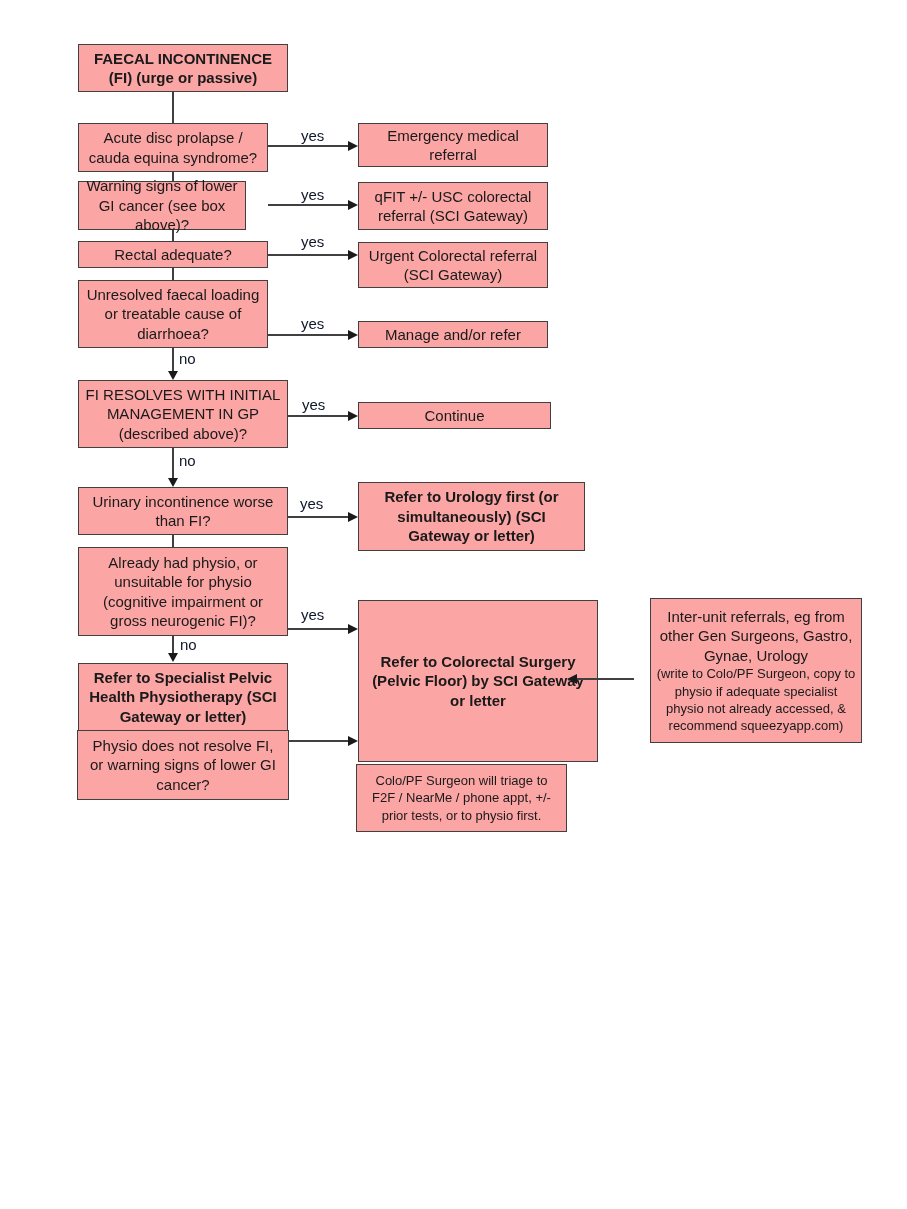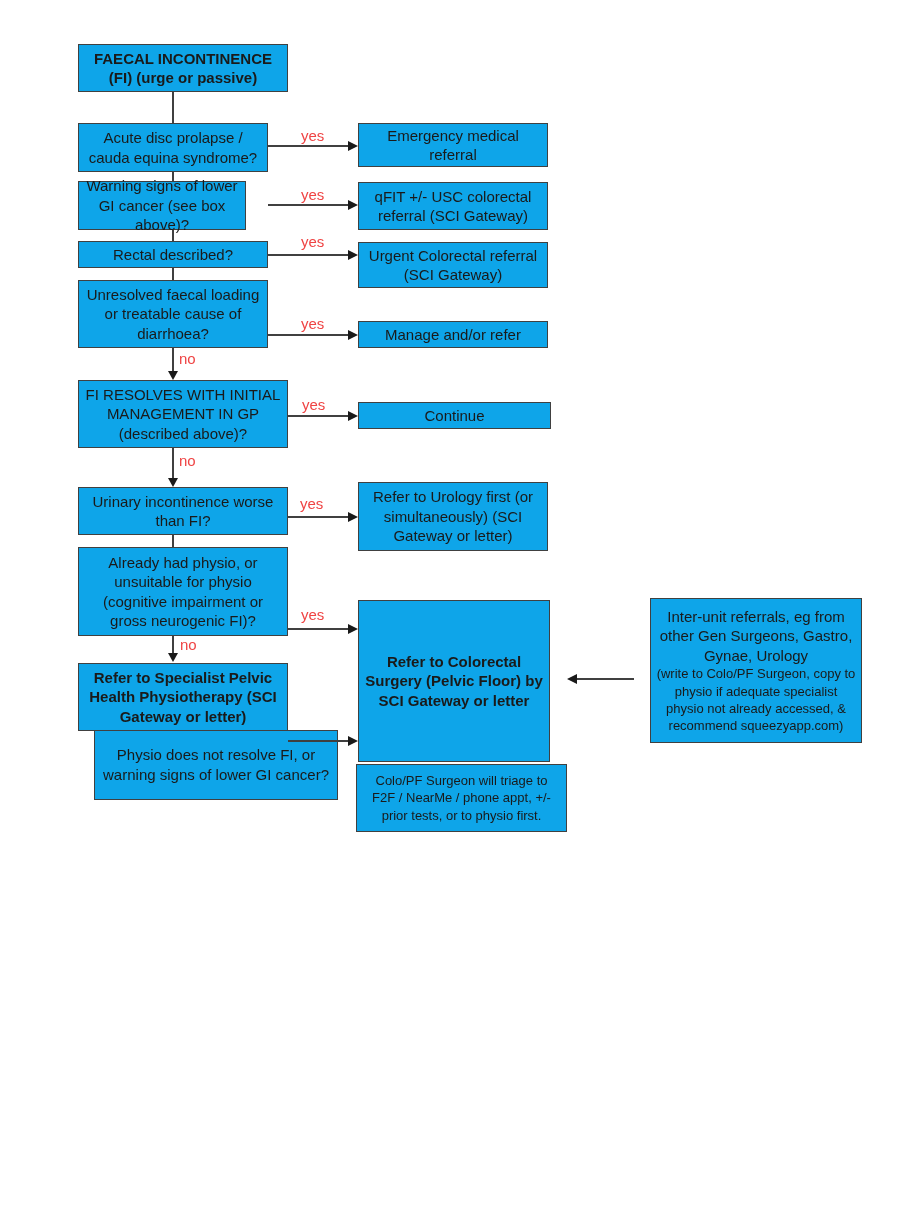--- a/index.html
+++ b/index.html
@@ -1,66 +1,66 @@
 <!DOCTYPE html>
 <html><head>
 <meta charset="utf-8">
 <style>
   html,body{margin:0;padding:0;background:#ffffff;}
   .canvas{
     position:relative;width:907px;height:1209px;background:#ffffff;
     font-family:"Liberation Sans",sans-serif;color:#1a1a1a;overflow:hidden;
   }
   .box{
-    position:absolute;box-sizing:border-box;border:1.5px solid #404040;background:#0ea5e9;
+    position:absolute;box-sizing:border-box;border:1.5px solid #404040;background:#fca5a5;
     display:flex;flex-direction:column;align-items:center;justify-content:center;
     text-align:center;font-size:15px;line-height:1.3;padding:2px 6px;
   }
   .bold{font-weight:bold;}
   .small{font-size:13px;line-height:1.35;}
   .vline{position:absolute;width:1.5px;background:#404040;}
   .hline{position:absolute;height:1.5px;background:#404040;}
   .ah-right{position:absolute;width:0;height:0;border-top:5px solid transparent;border-bottom:5px solid transparent;border-left:10px solid #1a1a1a;}
   .ah-left{position:absolute;width:0;height:0;border-top:5px solid transparent;border-bottom:5px solid transparent;border-right:10px solid #1a1a1a;}
   .ah-down{position:absolute;width:0;height:0;border-left:5px solid transparent;border-right:5px solid transparent;border-top:9px solid #1a1a1a;}
-  .lbl{position:absolute;font-size:15px;color:#ef4444;line-height:1;}
+  .lbl{position:absolute;font-size:15px;color:#0f172a;line-height:1;}
 
   
   .b-title{left:78px;top:44px;width:210px;height:48px;}
   .b-acute{left:78px;top:123px;width:190px;height:49px;}
   .b-warning{left:78px;top:181px;width:168px;height:49px;}
   .b-rectal{left:78px;top:241px;width:190px;height:27px;}
   .b-loading{left:78px;top:280px;width:190px;height:68px;}
   .b-resolves{left:78px;top:380px;width:210px;height:68px;}
   .b-urinary{left:78px;top:487px;width:210px;height:48px;}
   .b-physioq{left:78px;top:547px;width:210px;height:89px;}
   .b-referphysio{left:78px;top:663px;width:210px;height:68px;}
-  .b-physiofail{left:94px;top:729.5px;width:244px;height:70.5px;}
+  .b-physiofail{left:77px;top:729.5px;width:212px;height:70.5px;}
   
   .b-emergency{left:358px;top:123px;width:190px;height:44px;}
   .b-qfit{left:358px;top:182px;width:190px;height:48px;}
   .b-urgent{left:358px;top:242px;width:190px;height:46px;}
   .b-manage{left:358px;top:321px;width:190px;height:27px;}
   .b-continue{left:358px;top:402px;width:193px;height:27px;}
-  .b-urology{left:358px;top:482px;width:190px;height:69px;}
-  .b-colorectal{left:358px;top:600px;width:192px;height:162px;padding:2px 4px;}
+  .b-urology{left:358px;top:482px;width:227px;height:69px;font-weight:bold;}
+  .b-colorectal{left:358px;top:600px;width:240px;height:162px;padding:2px 4px;}
   .b-triage{left:356px;top:764px;width:211px;height:68px;}
   .b-interunit{left:650px;top:598px;width:212px;height:145px;padding:4px 4px;}
   .b-interunit .main{font-size:15px;line-height:1.3;}
   .b-interunit .note{font-size:13px;line-height:1.32;}
 </style>
 </head>
 <body>
 
 <div class="canvas">
 
   <div class="box bold b-title">FAECAL INCONTINENCE (FI) (urge or passive)</div>
   <div class="box b-acute">Acute disc prolapse / cauda equina syndrome?</div>
   <div class="box b-warning">Warning signs of lower GI cancer (see box above)?</div>
-  <div class="box b-rectal">Rectal described?</div>
+  <div class="box b-rectal">Rectal adequate?</div>
   <div class="box b-loading">Unresolved faecal loading or treatable cause of diarrhoea?</div>
   <div class="box b-resolves">FI RESOLVES WITH INITIAL MANAGEMENT IN GP (described above)?</div>
   <div class="box b-urinary">Urinary incontinence worse than FI?</div>
   <div class="box b-physioq">Already had physio, or unsuitable for physio (cognitive impairment or gross neurogenic FI)?</div>
   <div class="box bold b-referphysio">Refer to Specialist Pelvic Health Physiotherapy (SCI Gateway or letter)</div>
   <div class="box b-physiofail">Physio does not resolve FI, or warning signs of lower GI cancer?</div>
 
   <div class="box b-emergency">Emergency medical referral</div>
   <div class="box b-qfit">qFIT +/- USC colorectal referral (SCI Gateway)</div>
   <div class="box b-urgent">Urgent Colorectal referral (SCI Gateway)</div>

